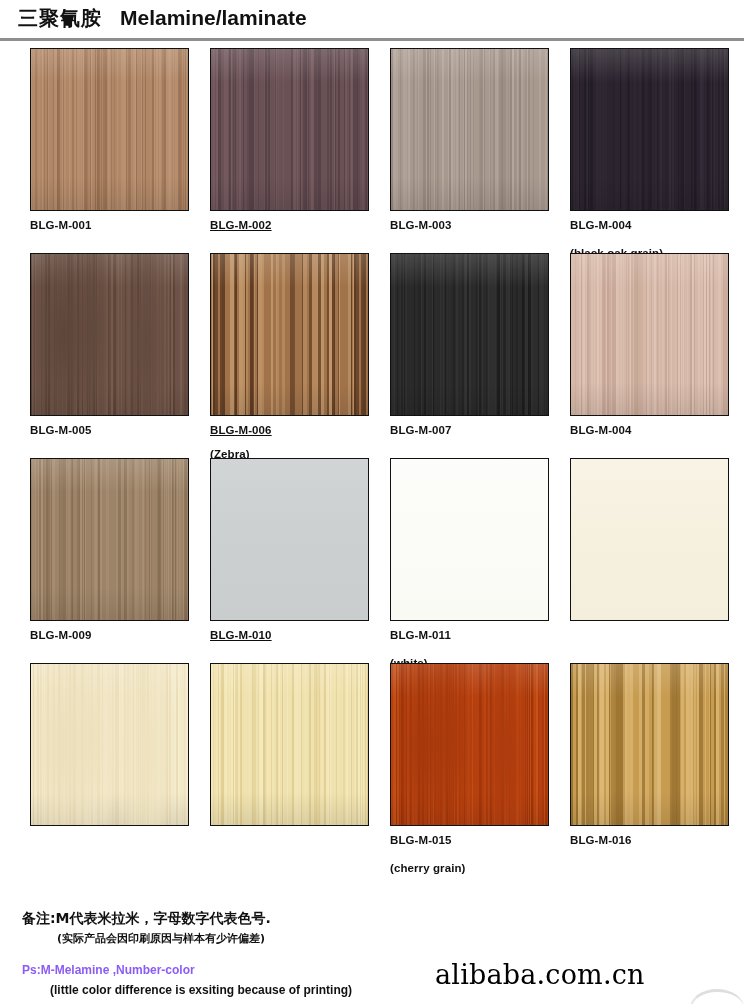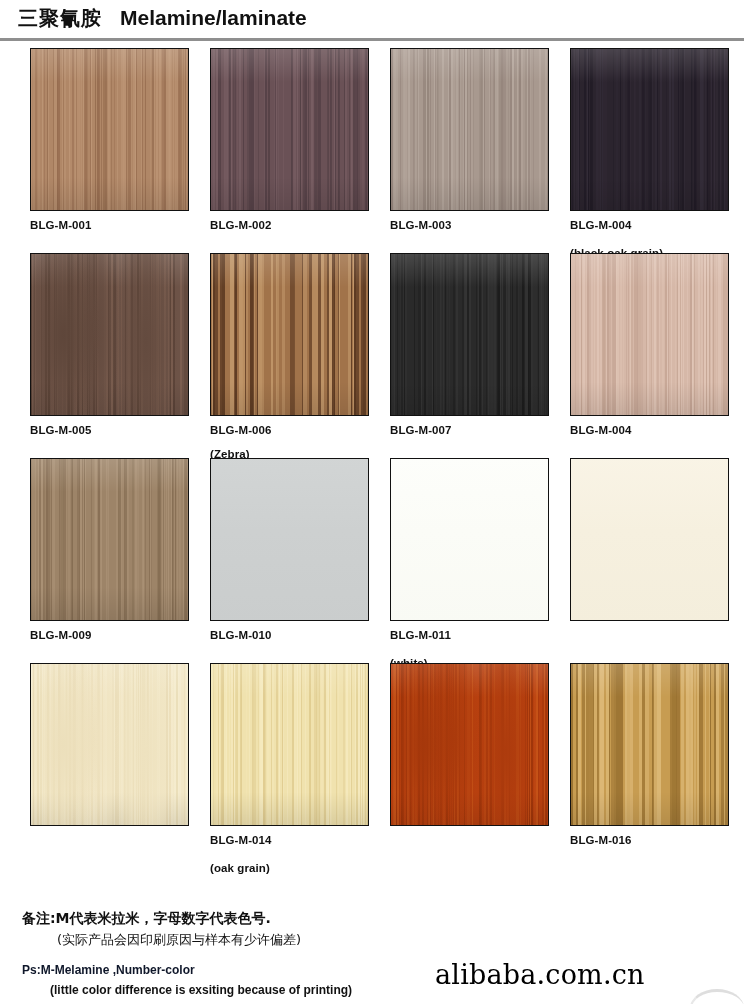--- a/index.html
+++ b/index.html
@@ -66,21 +66,21 @@
   .row {
     position: relative;
     height: 205px;
   }
   .cell {
     position: absolute;
     top: 0;
     width: 178px;
   }
   .cell.c0 { left: 22px; }
-  .cell.c1 { left: 202px; }
+  .cell.c1 { left: 202px; text-decoration: underline; }
   .cell.c2 { left: 382px; }
   .cell.c3 { left: 562px; }
 
   .swatch {
     width: 159px;
     height: 163px;
     border: 1px solid #111111;
     box-sizing: border-box;
     position: relative;
     overflow: hidden;
@@ -125,33 +125,33 @@
     font-size: 14px;
     font-weight: bold;
     white-space: nowrap;
     color: #111111;
   }
   .note-cn-small {
     position: absolute;
     left: 57px;
     top: 26px;
     font-family: "DejaVu Sans", "Liberation Sans", sans-serif;
-    font-size: 13px;
-    font-weight: normal;
+    font-size: 11px;
+    font-weight: bold;
     white-space: nowrap;
     color: #111111;
   }
   .note-en-1 {
     position: absolute;
     left: 22px;
     top: 58px;
     font-size: 12px;
     font-weight: bold;
     white-space: nowrap;
-    color: #0f172a;
+    color: #8b5cf6;
   }
   .note-en-2 {
     position: absolute;
     left: 50px;
     top: 78px;
     font-size: 12px;
     font-weight: bold;
     white-space: nowrap;
     color: #111111;
   }
@@ -305,29 +305,29 @@
   <div class="row">
     <div class="cell c0">
       <div class="swatch">
           <div class="tex" style="background: radial-gradient(38% 120% at 22% 50%, rgb(236, 223, 187) 0%, rgba(0, 0, 0, 0) 58%), radial-gradient(26% 115% at 40% 46%, rgb(238, 225, 190) 0%, rgba(0, 0, 0, 0) 62%), radial-gradient(30% 130% at 72% 54%, rgb(238, 226, 191) 0%, rgba(0, 0, 0, 0) 64%), linear-gradient(rgba(255, 255, 255, 0.16) 0%, rgba(255, 255, 255, 0) 22%, rgba(0, 0, 0, 0) 78%, rgba(0, 0, 0, 0.1) 100%), repeating-linear-gradient(90deg, rgb(242, 231, 198) 0%, rgb(242, 231, 198) 0.75%, rgb(237, 225, 189) 0.75%, rgb(237, 225, 189) 1.7%, rgb(244, 234, 203) 1.7%, rgb(244, 234, 203) 2.32%, rgb(246, 237, 209) 2.32%, rgb(246, 237, 209) 2.73%, rgb(242, 231, 198) 2.73%, rgb(242, 231, 198) 3.44%, rgb(232, 218, 181) 3.44%, rgb(232, 218, 181) 4.46%, rgb(242, 231, 198) 4.46%, rgb(242, 231, 198) 5.08%, rgb(244, 234, 203) 5.08%, rgb(244, 234, 203) 5.72%, rgb(243, 233, 202) 5.72%, rgb(243, 233, 202) 6.17%, rgb(235, 222, 185) 6.17%, rgb(235, 222, 185) 7.05%, rgb(244, 234, 202) 7.05%, rgb(244, 234, 202) 7.61%, rgb(237, 225, 189) 7.61%, rgb(237, 225, 189) 8.33%, rgb(237, 225, 189) 8.33%, rgb(237, 225, 189) 9.18%, rgb(245, 236, 206) 9.18%, rgb(245, 236, 206) 9.64%, rgb(242, 231, 198) 9.64%, rgb(242, 231, 198) 10.4%, rgb(245, 235, 204) 10.4%, rgb(245, 235, 204) 11.2%, rgb(242, 231, 198) 11.2%, rgb(242, 231, 198) 12.21%, rgb(235, 222, 185) 12.21%, rgb(235, 222, 185) 13.29%, rgb(242, 231, 198) 13.29%, rgb(242, 231, 198) 14.15%, rgb(246, 236, 207) 14.15%, rgb(246, 236, 207) 14.69%, rgb(242, 231, 198) 14.69%, rgb(242, 231, 198) 15.75%, rgb(237, 225, 189) 15.75%, rgb(237, 225, 189) 16.7%, rgb(242, 231, 198) 16.7%, rgb(242, 231, 198) 17.07%, rgb(244, 234, 203) 17.07%, rgb(244, 234, 203) 18.09%, rgb(245, 236, 206) 18.09%, rgb(245, 236, 206) 19.07%, rgb(233, 219, 182) 19.07%, rgb(233, 219, 182) 19.74%, rgb(245, 236, 206) 19.74%, rgb(245, 236, 206) 20.2%, rgb(238, 226, 192) 20.2%, rgb(238, 226, 192) 20.89%, rgb(242, 231, 198) 20.89%, rgb(242, 231, 198) 21.76%, rgb(242, 231, 198) 21.76%, rgb(242, 231, 198) 22.66%, rgb(245, 236, 206) 22.66%, rgb(245, 236, 206) 23.12%, rgb(242, 231, 198) 23.12%, rgb(242, 231, 198) 23.83%, rgb(236, 224, 188) 23.83%, rgb(236, 224, 188) 24.25%, rgb(242, 231, 198) 24.25%, rgb(242, 231, 198) 24.79%, rgb(242, 231, 198) 24.79%, rgb(242, 231, 198) 25.14%, rgb(244, 233, 202) 25.14%, rgb(244, 233, 202) 25.45%, rgb(235, 222, 185) 25.45%, rgb(235, 222, 185) 26.44%, rgb(236, 224, 188) 26.44%, rgb(236, 224, 188) 26.95%, rgb(242, 231, 198) 26.95%, rgb(242, 231, 198) 27.91%, rgb(234, 220, 184) 27.91%, rgb(234, 220, 184) 28.85%, rgb(235, 222, 186) 28.85%, rgb(235, 222, 186) 29.41%, rgb(244, 234, 203) 29.41%, rgb(244, 234, 203) 30.04%, rgb(243, 233, 201) 30.04%, rgb(243, 233, 201) 30.68%, rgb(245, 235, 205) 30.68%, rgb(245, 235, 205) 31.65%, rgb(243, 233, 201) 31.65%, rgb(243, 233, 201) 32.74%, rgb(238, 226, 192) 32.74%, rgb(238, 226, 192) 33.29%, rgb(232, 219, 181) 33.29%, rgb(232, 219, 181) 33.79%, rgb(238, 226, 191) 33.79%, rgb(238, 226, 191) 34.28%, rgb(243, 233, 201) 34.28%, rgb(243, 233, 201) 35.13%, rgb(243, 233, 202) 35.13%, rgb(243, 233, 202) 36.22%, rgb(245, 236, 207) 36.22%, rgb(245, 236, 207) 36.93%, rgb(242, 231, 198) 36.93%, rgb(242, 231, 198) 37.86%, rgb(243, 233, 202) 37.86%, rgb(243, 233, 202) 38.33%, rgb(246, 237, 208) 38.33%, rgb(246, 237, 208) 38.78%, rgb(237, 224, 189) 38.78%, rgb(237, 224, 189) 39.87%, rgb(246, 237, 209) 39.87%, rgb(246, 237, 209) 40.94%, rgb(244, 234, 203) 40.94%, rgb(244, 234, 203) 41.69%, rgb(245, 235, 205) 41.69%, rgb(245, 235, 205) 42.16%, rgb(238, 226, 191) 42.16%, rgb(238, 226, 191) 42.75%, rgb(235, 222, 186) 42.75%, rgb(235, 222, 186) 43.37%, rgb(237, 224, 189) 43.37%, rgb(237, 224, 189) 44.26%, rgb(245, 236, 207) 44.26%, rgb(245, 236, 207) 45.21%, rgb(242, 231, 198) 45.21%, rgb(242, 231, 198) 45.46%, rgb(236, 223, 187) 45.46%, rgb(236, 223, 187) 45.85%, rgb(242, 231, 198) 45.85%, rgb(242, 231, 198) 46.23%, rgb(245, 235, 205) 46.23%, rgb(245, 235, 205) 46.99%, rgb(245, 235, 205) 46.99%, rgb(245, 235, 205) 47.49%, rgb(245, 236, 206) 47.49%, rgb(245, 236, 206) 48.53%, rgb(242, 231, 198) 48.53%, rgb(242, 231, 198) 49.56%, rgb(242, 231, 198) 49.56%, rgb(242, 231, 198) 50.1%, rgb(245, 236, 206) 50.1%, rgb(245, 236, 206) 50.39%, rgb(242, 231, 198) 50.39%, rgb(242, 231, 198) 51.28%, rgb(235, 222, 185) 51.28%, rgb(235, 222, 185) 51.71%, rgb(238, 226, 192) 51.71%, rgb(238, 226, 192) 52.64%, rgb(244, 234, 203) 52.64%, rgb(244, 234, 203) 53.6%, rgb(235, 222, 186) 53.6%, rgb(235, 222, 186) 54.47%, rgb(236, 223, 187) 54.47%, rgb(236, 223, 187) 55.48%, rgb(244, 234, 203) 55.48%, rgb(244, 234, 203) 56.38%, rgb(242, 231, 198) 56.38%, rgb(242, 231, 198) 57.25%, rgb(244, 234, 204) 57.25%, rgb(244, 234, 204) 57.96%, rgb(242, 231, 198) 57.96%, rgb(242, 231, 198) 58.71%, rgb(236, 223, 187) 58.71%, rgb(236, 223, 187) 59.61%, rgb(239, 227, 192) 59.61%, rgb(239, 227, 192) 60.17%, rgb(242, 231, 198) 60.17%, rgb(242, 231, 198) 60.89%, rgb(238, 226, 191) 60.89%, rgb(238, 226, 191) 61.81%, rgb(242, 231, 198) 61.81%, rgb(242, 231, 198) 62.2%, rgb(242, 231, 198) 62.2%, rgb(242, 231, 198) 62.8%, rgb(244, 235, 204) 62.8%, rgb(244, 235, 204) 63.69%, rgb(242, 231, 198) 63.69%, rgb(242, 231, 198) 64.3%, rgb(233, 220, 183) 64.3%, rgb(233, 220, 183) 64.63%, rgb(246, 237, 208) 64.63%, rgb(246, 237, 208) 64.95%, rgb(246, 237, 208) 64.95%, rgb(246, 237, 208) 65.83%, rgb(237, 225, 190) 65.83%, rgb(237, 225, 190) 66.52%, rgb(244, 235, 204) 66.52%, rgb(244, 235, 204) 67.46%, rgb(233, 220, 183) 67.46%, rgb(233, 220, 183) 67.76%, rgb(246, 237, 208) 67.76%, rgb(246, 237, 208) 68.57%, rgb(233, 219, 182) 68.57%, rgb(233, 219, 182) 68.86%, rgb(242, 231, 198) 68.86%, rgb(242, 231, 198) 69.62%, rgb(236, 223, 187) 69.62%, rgb(236, 223, 187) 70.27%, rgb(236, 224, 188) 70.27%, rgb(236, 224, 188) 71.28%, rgb(242, 231, 198) 71.28%, rgb(242, 231, 198) 72.09%, rgb(244, 233, 202) 72.09%, rgb(244, 233, 202) 72.75%, rgb(232, 219, 182) 72.75%, rgb(232, 219, 182) 73.24%, rgb(236, 223, 188) 73.24%, rgb(236, 223, 188) 73.64%, rgb(246, 237, 209) 73.64%, rgb(246, 237, 209) 74.37%, rgb(242, 231, 198) 74.37%, rgb(242, 231, 198) 75.35%, rgb(242, 231, 198) 75.35%, rgb(242, 231, 198) 75.67%, rgb(246, 237, 208) 75.67%, rgb(246, 237, 208) 76.64%, rgb(242, 231, 198) 76.64%, rgb(242, 231, 198) 77.21%, rgb(242, 231, 198) 77.21%, rgb(242, 231, 198) 77.82%, rgb(242, 231, 198) 77.82%, rgb(242, 231, 198) 78.68%, rgb(245, 236, 206) 78.68%, rgb(245, 236, 206) 79.6%, rgb(244, 234, 203) 79.6%, rgb(244, 234, 203) 80.26%, rgb(245, 236, 206) 80.26%, rgb(245, 236, 206) 80.56%, rgb(242, 231, 198) 80.56%, rgb(242, 231, 198) 81.62%, rgb(242, 231, 198) 81.62%, rgb(242, 231, 198) 82.04%, rgb(242, 231, 198) 82.04%, rgb(242, 231, 198) 83.01%, rgb(242, 231, 198) 83.01%, rgb(242, 231, 198) 83.51%, rgb(242, 231, 198) 83.51%, rgb(242, 231, 198) 84.48%, rgb(233, 219, 182) 84.48%, rgb(233, 219, 182) 85.33%, rgb(242, 231, 198) 85.33%, rgb(242, 231, 198) 85.66%, rgb(245, 236, 206) 85.66%, rgb(245, 236, 206) 86.35%, rgb(236, 223, 187) 86.35%, rgb(236, 223, 187) 87.43%, rgb(245, 235, 205) 87.43%, rgb(245, 235, 205) 88.23%, rgb(243, 233, 201) 88.23%, rgb(243, 233, 201) 89.3%, rgb(245, 236, 206) 89.3%, rgb(245, 236, 206) 89.83%, rgb(245, 236, 206) 89.83%, rgb(245, 236, 206) 90.22%, rgb(235, 223, 186) 90.22%, rgb(235, 223, 186) 91.23%, rgb(245, 236, 206) 91.23%, rgb(245, 236, 206) 92.26%, rgb(244, 234, 204) 92.26%, rgb(244, 234, 204) 93.07%, rgb(242, 231, 198) 93.07%, rgb(242, 231, 198) 93.78%, rgb(234, 221, 184) 93.78%, rgb(234, 221, 184) 94.18%, rgb(242, 231, 198) 94.18%, rgb(242, 231, 198) 94.87%, rgb(238, 225, 190) 94.87%, rgb(238, 225, 190) 95.87%, rgb(242, 231, 198) 95.87%, rgb(242, 231, 198) 96.62%, rgb(245, 236, 206) 96.62%, rgb(245, 236, 206) 97.53%, rgb(244, 234, 202) 97.53%, rgb(244, 234, 202) 98.28%, rgb(244, 234, 203) 98.28%, rgb(244, 234, 203) 98.56%, rgb(244, 234, 203) 98.56%, rgb(244, 234, 203) 99.28%, rgb(242, 231, 198) 99.28%, rgb(242, 231, 198) 99.97%, rgb(242, 231, 198) 99.97%, rgb(242, 231, 198) 100.87%) rgb(242, 231, 198);"></div>
         </div>
     </div>
     <div class="cell c1">
       <div class="swatch">
           <div class="tex" style="background: linear-gradient(rgba(255, 255, 255, 0.16) 0%, rgba(255, 255, 255, 0) 22%, rgba(0, 0, 0, 0) 78%, rgba(0, 0, 0, 0.1) 100%), repeating-linear-gradient(90deg, rgb(240, 226, 174) 0%, rgb(240, 226, 174) 0.61%, rgb(232, 215, 159) 0.61%, rgb(232, 215, 159) 0.9%, rgb(242, 228, 179) 0.9%, rgb(242, 228, 179) 1.96%, rgb(225, 205, 146) 1.96%, rgb(225, 205, 146) 2.36%, rgb(240, 226, 174) 2.36%, rgb(240, 226, 174) 2.71%, rgb(243, 231, 183) 2.71%, rgb(243, 231, 183) 3.47%, rgb(234, 219, 164) 3.47%, rgb(234, 219, 164) 3.97%, rgb(240, 226, 174) 3.97%, rgb(240, 226, 174) 4.63%, rgb(240, 226, 174) 4.63%, rgb(240, 226, 174) 5.53%, rgb(242, 228, 179) 5.53%, rgb(242, 228, 179) 6.13%, rgb(242, 229, 181) 6.13%, rgb(242, 229, 181) 6.55%, rgb(229, 211, 154) 6.55%, rgb(229, 211, 154) 6.98%, rgb(244, 231, 184) 6.98%, rgb(244, 231, 184) 7.95%, rgb(240, 226, 174) 7.95%, rgb(240, 226, 174) 8.68%, rgb(228, 209, 152) 8.68%, rgb(228, 209, 152) 9.29%, rgb(226, 207, 149) 9.29%, rgb(226, 207, 149) 10.2%, rgb(243, 231, 183) 10.2%, rgb(243, 231, 183) 11.26%, rgb(245, 233, 189) 11.26%, rgb(245, 233, 189) 11.82%, rgb(240, 226, 174) 11.82%, rgb(240, 226, 174) 12.46%, rgb(240, 226, 174) 12.46%, rgb(240, 226, 174) 13.23%, rgb(243, 230, 182) 13.23%, rgb(243, 230, 182) 13.66%, rgb(240, 226, 174) 13.66%, rgb(240, 226, 174) 14.71%, rgb(244, 231, 185) 14.71%, rgb(244, 231, 185) 15.7%, rgb(229, 211, 154) 15.7%, rgb(229, 211, 154) 16.62%, rgb(245, 233, 189) 16.62%, rgb(245, 233, 189) 17.24%, rgb(234, 218, 163) 17.24%, rgb(234, 218, 163) 17.72%, rgb(231, 214, 157) 17.72%, rgb(231, 214, 157) 18.53%, rgb(243, 230, 182) 18.53%, rgb(243, 230, 182) 18.84%, rgb(243, 230, 182) 18.84%, rgb(243, 230, 182) 19.85%, rgb(228, 210, 152) 19.85%, rgb(228, 210, 152) 20.55%, rgb(225, 206, 147) 20.55%, rgb(225, 206, 147) 21.17%, rgb(240, 226, 174) 21.17%, rgb(240, 226, 174) 22.26%, rgb(240, 226, 174) 22.26%, rgb(240, 226, 174) 22.89%, rgb(240, 226, 174) 22.89%, rgb(240, 226, 174) 23.36%, rgb(242, 228, 178) 23.36%, rgb(242, 228, 178) 24.26%, rgb(240, 226, 174) 24.26%, rgb(240, 226, 174) 25.2%, rgb(243, 231, 184) 25.2%, rgb(243, 231, 184) 26.19%, rgb(240, 226, 174) 26.19%, rgb(240, 226, 174) 27%, rgb(228, 210, 153) 27%, rgb(228, 210, 153) 27.88%, rgb(230, 212, 155) 27.88%, rgb(230, 212, 155) 28.71%, rgb(231, 214, 158) 28.71%, rgb(231, 214, 158) 29.51%, rgb(240, 226, 174) 29.51%, rgb(240, 226, 174) 29.84%, rgb(240, 226, 174) 29.84%, rgb(240, 226, 174) 30.66%, rgb(234, 218, 163) 30.66%, rgb(234, 218, 163) 31.22%, rgb(243, 230, 183) 31.22%, rgb(243, 230, 183) 31.95%, rgb(245, 233, 189) 31.95%, rgb(245, 233, 189) 32.74%, rgb(245, 234, 190) 32.74%, rgb(245, 234, 190) 33.81%, rgb(225, 205, 146) 33.81%, rgb(225, 205, 146) 34.9%, rgb(240, 226, 174) 34.9%, rgb(240, 226, 174) 35.26%, rgb(232, 215, 159) 35.26%, rgb(232, 215, 159) 35.84%, rgb(240, 226, 174) 35.84%, rgb(240, 226, 174) 36.59%, rgb(243, 230, 182) 36.59%, rgb(243, 230, 182) 37.6%, rgb(242, 229, 179) 37.6%, rgb(242, 229, 179) 38.4%, rgb(242, 228, 179) 38.4%, rgb(242, 228, 179) 38.66%, rgb(229, 211, 154) 38.66%, rgb(229, 211, 154) 39.21%, rgb(242, 229, 180) 39.21%, rgb(242, 229, 180) 39.55%, rgb(242, 229, 180) 39.55%, rgb(242, 229, 180) 40.4%, rgb(240, 226, 174) 40.4%, rgb(240, 226, 174) 41.11%, rgb(242, 229, 180) 41.11%, rgb(242, 229, 180) 41.36%, rgb(240, 226, 174) 41.36%, rgb(240, 226, 174) 41.73%, rgb(228, 209, 151) 41.73%, rgb(228, 209, 151) 42.27%, rgb(228, 209, 151) 42.27%, rgb(228, 209, 151) 42.95%, rgb(240, 226, 174) 42.95%, rgb(240, 226, 174) 43.24%, rgb(240, 226, 174) 43.24%, rgb(240, 226, 174) 43.52%, rgb(245, 233, 189) 43.52%, rgb(245, 233, 189) 44.44%, rgb(240, 226, 174) 44.44%, rgb(240, 226, 174) 45.17%, rgb(242, 229, 180) 45.17%, rgb(242, 229, 180) 45.55%, rgb(225, 205, 146) 45.55%, rgb(225, 205, 146) 46.15%, rgb(242, 229, 181) 46.15%, rgb(242, 229, 181) 46.52%, rgb(240, 226, 174) 46.52%, rgb(240, 226, 174) 47.41%, rgb(240, 226, 174) 47.41%, rgb(240, 226, 174) 47.9%, rgb(240, 226, 174) 47.9%, rgb(240, 226, 174) 48.46%, rgb(244, 231, 185) 48.46%, rgb(244, 231, 185) 48.97%, rgb(228, 210, 153) 48.97%, rgb(228, 210, 153) 49.28%, rgb(240, 226, 174) 49.28%, rgb(240, 226, 174) 49.86%, rgb(240, 226, 174) 49.86%, rgb(240, 226, 174) 50.27%, rgb(240, 226, 174) 50.27%, rgb(240, 226, 174) 50.83%, rgb(240, 226, 174) 50.83%, rgb(240, 226, 174) 51.4%, rgb(226, 207, 149) 51.4%, rgb(226, 207, 149) 52.04%, rgb(240, 226, 174) 52.04%, rgb(240, 226, 174) 52.29%, rgb(226, 207, 148) 52.29%, rgb(226, 207, 148) 52.9%, rgb(243, 230, 182) 52.9%, rgb(243, 230, 182) 53.82%, rgb(242, 229, 180) 53.82%, rgb(242, 229, 180) 54.34%, rgb(245, 233, 189) 54.34%, rgb(245, 233, 189) 55%, rgb(240, 226, 174) 55%, rgb(240, 226, 174) 55.8%, rgb(243, 230, 182) 55.8%, rgb(243, 230, 182) 56.86%, rgb(227, 208, 150) 56.86%, rgb(227, 208, 150) 57.74%, rgb(240, 226, 174) 57.74%, rgb(240, 226, 174) 58.54%, rgb(245, 233, 189) 58.54%, rgb(245, 233, 189) 59.04%, rgb(240, 226, 174) 59.04%, rgb(240, 226, 174) 59.57%, rgb(243, 230, 183) 59.57%, rgb(243, 230, 183) 60.24%, rgb(240, 226, 174) 60.24%, rgb(240, 226, 174) 60.97%, rgb(240, 226, 174) 60.97%, rgb(240, 226, 174) 62.06%, rgb(225, 206, 146) 62.06%, rgb(225, 206, 146) 62.78%, rgb(240, 226, 174) 62.78%, rgb(240, 226, 174) 63.66%, rgb(240, 226, 174) 63.66%, rgb(240, 226, 174) 64.02%, rgb(240, 226, 174) 64.02%, rgb(240, 226, 174) 64.98%, rgb(231, 213, 157) 64.98%, rgb(231, 213, 157) 65.46%, rgb(231, 213, 157) 65.46%, rgb(231, 213, 157) 66.09%, rgb(226, 208, 149) 66.09%, rgb(226, 208, 149) 66.73%, rgb(234, 218, 163) 66.73%, rgb(234, 218, 163) 67.59%, rgb(228, 210, 152) 67.59%, rgb(228, 210, 152) 68.37%, rgb(240, 226, 174) 68.37%, rgb(240, 226, 174) 69.16%, rgb(242, 228, 179) 69.16%, rgb(242, 228, 179) 70.2%, rgb(240, 226, 174) 70.2%, rgb(240, 226, 174) 70.68%, rgb(243, 230, 182) 70.68%, rgb(243, 230, 182) 70.95%, rgb(227, 208, 150) 70.95%, rgb(227, 208, 150) 71.87%, rgb(243, 231, 183) 71.87%, rgb(243, 231, 183) 72.77%, rgb(244, 232, 186) 72.77%, rgb(244, 232, 186) 73.34%, rgb(245, 233, 189) 73.34%, rgb(245, 233, 189) 73.64%, rgb(244, 231, 185) 73.64%, rgb(244, 231, 185) 74.05%, rgb(235, 219, 164) 74.05%, rgb(235, 219, 164) 74.49%, rgb(245, 232, 187) 74.49%, rgb(245, 232, 187) 75.22%, rgb(242, 229, 180) 75.22%, rgb(242, 229, 180) 75.98%, rgb(240, 226, 174) 75.98%, rgb(240, 226, 174) 76.91%, rgb(240, 226, 174) 76.91%, rgb(240, 226, 174) 77.7%, rgb(240, 226, 174) 77.7%, rgb(240, 226, 174) 78.43%, rgb(230, 212, 155) 78.43%, rgb(230, 212, 155) 78.89%, rgb(240, 226, 174) 78.89%, rgb(240, 226, 174) 79.44%, rgb(242, 228, 179) 79.44%, rgb(242, 228, 179) 80.29%, rgb(240, 226, 174) 80.29%, rgb(240, 226, 174) 81.11%, rgb(234, 217, 162) 81.11%, rgb(234, 217, 162) 81.4%, rgb(240, 226, 174) 81.4%, rgb(240, 226, 174) 82.34%, rgb(233, 216, 161) 82.34%, rgb(233, 216, 161) 83.38%, rgb(240, 226, 174) 83.38%, rgb(240, 226, 174) 83.82%, rgb(240, 226, 174) 83.82%, rgb(240, 226, 174) 84.36%, rgb(245, 233, 188) 84.36%, rgb(245, 233, 188) 85.4%, rgb(240, 226, 174) 85.4%, rgb(240, 226, 174) 86.47%, rgb(231, 214, 158) 86.47%, rgb(231, 214, 158) 86.75%, rgb(243, 230, 182) 86.75%, rgb(243, 230, 182) 87.32%, rgb(227, 209, 151) 87.32%, rgb(227, 209, 151) 87.78%, rgb(234, 218, 163) 87.78%, rgb(234, 218, 163) 88.12%, rgb(240, 226, 174) 88.12%, rgb(240, 226, 174) 88.65%, rgb(240, 226, 174) 88.65%, rgb(240, 226, 174) 89.58%, rgb(244, 232, 186) 89.58%, rgb(244, 232, 186) 90.5%, rgb(229, 212, 155) 90.5%, rgb(229, 212, 155) 91.24%, rgb(243, 231, 184) 91.24%, rgb(243, 231, 184) 91.63%, rgb(245, 233, 189) 91.63%, rgb(245, 233, 189) 92.66%, rgb(233, 216, 161) 92.66%, rgb(233, 216, 161) 93.16%, rgb(245, 233, 188) 93.16%, rgb(245, 233, 188) 93.99%, rgb(233, 217, 162) 93.99%, rgb(233, 217, 162) 94.69%, rgb(244, 232, 185) 94.69%, rgb(244, 232, 185) 95.14%, rgb(240, 226, 174) 95.14%, rgb(240, 226, 174) 95.56%, rgb(229, 211, 154) 95.56%, rgb(229, 211, 154) 96.35%, rgb(240, 226, 174) 96.35%, rgb(240, 226, 174) 97.12%, rgb(225, 206, 147) 97.12%, rgb(225, 206, 147) 97.7%, rgb(242, 229, 181) 97.7%, rgb(242, 229, 181) 98.41%, rgb(240, 226, 174) 98.41%, rgb(240, 226, 174) 99.04%, rgb(240, 226, 174) 99.04%, rgb(240, 226, 174) 99.97%, rgb(242, 229, 180) 99.97%, rgb(242, 229, 180) 100.73%) rgb(240, 226, 174);"></div>
         </div>
-      <div class="caption">
-        <span>BLG-M-014</span>
-        <span class="sub">(oak grain)</span>
-      </div>
     </div>
     <div class="cell c2">
       <div class="swatch">
           <div class="tex" style="background: radial-gradient(38% 120% at 22% 50%, rgb(166, 56, 11) 0%, rgba(0, 0, 0, 0) 58%), radial-gradient(26% 115% at 40% 46%, rgb(171, 58, 12) 0%, rgba(0, 0, 0, 0) 62%), radial-gradient(30% 130% at 72% 54%, rgb(173, 59, 13) 0%, rgba(0, 0, 0, 0) 64%), linear-gradient(rgba(255, 255, 255, 0.16) 0%, rgba(255, 255, 255, 0) 22%, rgba(0, 0, 0, 0) 78%, rgba(0, 0, 0, 0.1) 100%), repeating-linear-gradient(90deg, rgb(191, 73, 19) 0%, rgb(191, 73, 19) 0.47%, rgb(184, 64, 15) 0.47%, rgb(184, 64, 15) 1.31%, rgb(158, 52, 10) 1.31%, rgb(158, 52, 10) 1.97%, rgb(184, 64, 15) 1.97%, rgb(184, 64, 15) 2.36%, rgb(184, 64, 15) 2.36%, rgb(184, 64, 15) 3.46%, rgb(193, 76, 21) 3.46%, rgb(193, 76, 21) 4.24%, rgb(198, 83, 24) 4.24%, rgb(198, 83, 24) 5.23%, rgb(162, 54, 11) 5.23%, rgb(162, 54, 11) 6.01%, rgb(196, 80, 22) 6.01%, rgb(196, 80, 22) 6.51%, rgb(196, 81, 23) 6.51%, rgb(196, 81, 23) 7%, rgb(184, 64, 15) 7%, rgb(184, 64, 15) 7.27%, rgb(169, 57, 12) 7.27%, rgb(169, 57, 12) 7.73%, rgb(184, 64, 15) 7.73%, rgb(184, 64, 15) 8.38%, rgb(156, 51, 9) 8.38%, rgb(156, 51, 9) 8.81%, rgb(158, 52, 10) 8.81%, rgb(158, 52, 10) 9.57%, rgb(164, 55, 11) 9.57%, rgb(164, 55, 11) 10.58%, rgb(184, 64, 15) 10.58%, rgb(184, 64, 15) 11.22%, rgb(160, 53, 10) 11.22%, rgb(160, 53, 10) 11.91%, rgb(191, 74, 20) 11.91%, rgb(191, 74, 20) 12.29%, rgb(195, 78, 22) 12.29%, rgb(195, 78, 22) 13.28%, rgb(189, 70, 18) 13.28%, rgb(189, 70, 18) 13.62%, rgb(184, 64, 15) 13.62%, rgb(184, 64, 15) 14.07%, rgb(161, 54, 10) 14.07%, rgb(161, 54, 10) 14.32%, rgb(174, 59, 13) 14.32%, rgb(174, 59, 13) 15.32%, rgb(188, 70, 18) 15.32%, rgb(188, 70, 18) 15.67%, rgb(189, 71, 18) 15.67%, rgb(189, 71, 18) 16.04%, rgb(194, 78, 21) 16.04%, rgb(194, 78, 21) 16.58%, rgb(184, 64, 15) 16.58%, rgb(184, 64, 15) 16.97%, rgb(196, 80, 22) 16.97%, rgb(196, 80, 22) 17.26%, rgb(190, 73, 19) 17.26%, rgb(190, 73, 19) 18.16%, rgb(184, 64, 15) 18.16%, rgb(184, 64, 15) 18.58%, rgb(157, 52, 10) 18.58%, rgb(157, 52, 10) 19.13%, rgb(155, 51, 9) 19.13%, rgb(155, 51, 9) 19.84%, rgb(190, 72, 19) 19.84%, rgb(190, 72, 19) 20.29%, rgb(184, 64, 15) 20.29%, rgb(184, 64, 15) 21.26%, rgb(159, 53, 10) 21.26%, rgb(159, 53, 10) 22.3%, rgb(184, 64, 15) 22.3%, rgb(184, 64, 15) 23.07%, rgb(184, 64, 15) 23.07%, rgb(184, 64, 15) 23.58%, rgb(184, 64, 15) 23.58%, rgb(184, 64, 15) 24.1%, rgb(162, 54, 10) 24.1%, rgb(162, 54, 10) 24.76%, rgb(191, 74, 19) 24.76%, rgb(191, 74, 19) 25.43%, rgb(197, 81, 23) 25.43%, rgb(197, 81, 23) 25.78%, rgb(160, 53, 10) 25.78%, rgb(160, 53, 10) 26.69%, rgb(184, 64, 15) 26.69%, rgb(184, 64, 15) 27.66%, rgb(170, 58, 12) 27.66%, rgb(170, 58, 12) 28.17%, rgb(197, 82, 23) 28.17%, rgb(197, 82, 23) 28.44%, rgb(173, 59, 13) 28.44%, rgb(173, 59, 13) 28.94%, rgb(172, 58, 13) 28.94%, rgb(172, 58, 13) 29.64%, rgb(184, 64, 15) 29.64%, rgb(184, 64, 15) 30.02%, rgb(184, 64, 15) 30.02%, rgb(184, 64, 15) 30.73%, rgb(184, 64, 15) 30.73%, rgb(184, 64, 15) 30.99%, rgb(174, 59, 13) 30.99%, rgb(174, 59, 13) 31.44%, rgb(184, 64, 15) 31.44%, rgb(184, 64, 15) 32.13%, rgb(168, 57, 12) 32.13%, rgb(168, 57, 12) 33.16%, rgb(184, 64, 15) 33.16%, rgb(184, 64, 15) 34.11%, rgb(192, 74, 20) 34.11%, rgb(192, 74, 20) 34.99%, rgb(192, 74, 20) 34.99%, rgb(192, 74, 20) 35.4%, rgb(184, 64, 15) 35.4%, rgb(184, 64, 15) 35.73%, rgb(160, 53, 10) 35.73%, rgb(160, 53, 10) 36.04%, rgb(157, 52, 9) 36.04%, rgb(157, 52, 9) 37.09%, rgb(184, 64, 15) 37.09%, rgb(184, 64, 15) 37.62%, rgb(166, 56, 11) 37.62%, rgb(166, 56, 11) 38.31%, rgb(184, 64, 15) 38.31%, rgb(184, 64, 15) 38.62%, rgb(173, 59, 13) 38.62%, rgb(173, 59, 13) 39.54%, rgb(184, 64, 15) 39.54%, rgb(184, 64, 15) 39.86%, rgb(167, 56, 11) 39.86%, rgb(167, 56, 11) 40.82%, rgb(196, 80, 22) 40.82%, rgb(196, 80, 22) 41.29%, rgb(172, 58, 12) 41.29%, rgb(172, 58, 12) 42.16%, rgb(197, 82, 23) 42.16%, rgb(197, 82, 23) 43%, rgb(193, 77, 21) 43%, rgb(193, 77, 21) 43.69%, rgb(166, 56, 11) 43.69%, rgb(166, 56, 11) 44.49%, rgb(184, 64, 15) 44.49%, rgb(184, 64, 15) 45.18%, rgb(184, 64, 15) 45.18%, rgb(184, 64, 15) 46.22%, rgb(184, 64, 15) 46.22%, rgb(184, 64, 15) 46.8%, rgb(161, 54, 10) 46.8%, rgb(161, 54, 10) 47.09%, rgb(184, 64, 15) 47.09%, rgb(184, 64, 15) 47.83%, rgb(184, 64, 15) 47.83%, rgb(184, 64, 15) 48.66%, rgb(190, 72, 19) 48.66%, rgb(190, 72, 19) 49.51%, rgb(189, 71, 18) 49.51%, rgb(189, 71, 18) 50.45%, rgb(184, 64, 15) 50.45%, rgb(184, 64, 15) 50.94%, rgb(184, 64, 15) 50.94%, rgb(184, 64, 15) 51.75%, rgb(198, 82, 23) 51.75%, rgb(198, 82, 23) 52.22%, rgb(184, 64, 15) 52.22%, rgb(184, 64, 15) 52.56%, rgb(184, 64, 15) 52.56%, rgb(184, 64, 15) 53.65%, rgb(193, 76, 20) 53.65%, rgb(193, 76, 20) 54.19%, rgb(184, 64, 15) 54.19%, rgb(184, 64, 15) 54.96%, rgb(184, 64, 15) 54.96%, rgb(184, 64, 15) 55.89%, rgb(160, 53, 10) 55.89%, rgb(160, 53, 10) 56.92%, rgb(166, 56, 11) 56.92%, rgb(166, 56, 11) 57.65%, rgb(184, 64, 15) 57.65%, rgb(184, 64, 15) 58.66%, rgb(184, 64, 15) 58.66%, rgb(184, 64, 15) 58.98%, rgb(191, 73, 19) 58.98%, rgb(191, 73, 19) 60.05%, rgb(170, 58, 12) 60.05%, rgb(170, 58, 12) 60.97%, rgb(193, 76, 20) 60.97%, rgb(193, 76, 20) 61.53%, rgb(164, 55, 11) 61.53%, rgb(164, 55, 11) 61.87%, rgb(184, 64, 15) 61.87%, rgb(184, 64, 15) 62.48%, rgb(160, 53, 10) 62.48%, rgb(160, 53, 10) 63.38%, rgb(184, 64, 15) 63.38%, rgb(184, 64, 15) 64.14%, rgb(184, 64, 15) 64.14%, rgb(184, 64, 15) 65.1%, rgb(196, 80, 22) 65.1%, rgb(196, 80, 22) 65.38%, rgb(184, 64, 15) 65.38%, rgb(184, 64, 15) 66.36%, rgb(184, 64, 15) 66.36%, rgb(184, 64, 15) 67.42%, rgb(184, 64, 15) 67.42%, rgb(184, 64, 15) 68.23%, rgb(184, 64, 15) 68.23%, rgb(184, 64, 15) 69.23%, rgb(169, 57, 12) 69.23%, rgb(169, 57, 12) 69.94%, rgb(165, 55, 11) 69.94%, rgb(165, 55, 11) 70.86%, rgb(192, 75, 20) 70.86%, rgb(192, 75, 20) 71.59%, rgb(195, 78, 22) 71.59%, rgb(195, 78, 22) 72.08%, rgb(184, 64, 15) 72.08%, rgb(184, 64, 15) 72.63%, rgb(191, 73, 19) 72.63%, rgb(191, 73, 19) 73.29%, rgb(188, 70, 18) 73.29%, rgb(188, 70, 18) 73.86%, rgb(169, 57, 12) 73.86%, rgb(169, 57, 12) 74.74%, rgb(184, 64, 15) 74.74%, rgb(184, 64, 15) 75.84%, rgb(184, 64, 15) 75.84%, rgb(184, 64, 15) 76.33%, rgb(184, 64, 15) 76.33%, rgb(184, 64, 15) 77.17%, rgb(184, 64, 15) 77.17%, rgb(184, 64, 15) 78.12%, rgb(197, 82, 23) 78.12%, rgb(197, 82, 23) 78.81%, rgb(197, 81, 23) 78.81%, rgb(197, 81, 23) 79.53%, rgb(197, 82, 23) 79.53%, rgb(197, 82, 23) 79.84%, rgb(184, 64, 15) 79.84%, rgb(184, 64, 15) 80.54%, rgb(194, 77, 21) 80.54%, rgb(194, 77, 21) 81.2%, rgb(156, 51, 9) 81.2%, rgb(156, 51, 9) 81.46%, rgb(184, 64, 15) 81.46%, rgb(184, 64, 15) 82.47%, rgb(184, 64, 15) 82.47%, rgb(184, 64, 15) 83.48%, rgb(167, 56, 11) 83.48%, rgb(167, 56, 11) 84.37%, rgb(184, 64, 15) 84.37%, rgb(184, 64, 15) 84.64%, rgb(158, 52, 10) 84.64%, rgb(158, 52, 10) 85.61%, rgb(193, 76, 21) 85.61%, rgb(193, 76, 21) 86.14%, rgb(156, 51, 9) 86.14%, rgb(156, 51, 9) 86.61%, rgb(184, 64, 15) 86.61%, rgb(184, 64, 15) 86.89%, rgb(197, 82, 23) 86.89%, rgb(197, 82, 23) 87.54%, rgb(157, 52, 9) 87.54%, rgb(157, 52, 9) 88.28%, rgb(184, 64, 15) 88.28%, rgb(184, 64, 15) 89.08%, rgb(189, 70, 18) 89.08%, rgb(189, 70, 18) 90.01%, rgb(184, 64, 15) 90.01%, rgb(184, 64, 15) 90.29%, rgb(197, 81, 23) 90.29%, rgb(197, 81, 23) 90.89%, rgb(198, 83, 24) 90.89%, rgb(198, 83, 24) 91.22%, rgb(172, 58, 12) 91.22%, rgb(172, 58, 12) 91.94%, rgb(184, 64, 15) 91.94%, rgb(184, 64, 15) 92.37%, rgb(184, 64, 15) 92.37%, rgb(184, 64, 15) 93.28%, rgb(184, 64, 15) 93.28%, rgb(184, 64, 15) 94.22%, rgb(172, 58, 12) 94.22%, rgb(172, 58, 12) 95.12%, rgb(195, 79, 22) 95.12%, rgb(195, 79, 22) 95.78%, rgb(167, 56, 11) 95.78%, rgb(167, 56, 11) 96.09%, rgb(162, 54, 10) 96.09%, rgb(162, 54, 10) 97.13%, rgb(184, 64, 15) 97.13%, rgb(184, 64, 15) 97.8%, rgb(196, 80, 22) 97.8%, rgb(196, 80, 22) 98.76%, rgb(184, 64, 15) 98.76%, rgb(184, 64, 15) 99.38%, rgb(165, 55, 11) 99.38%, rgb(165, 55, 11) 100.02%) rgb(184, 64, 15);"></div>
         </div>
+      <div class="caption">
+        <span>BLG-M-015</span>
+        <span class="sub">(cherry grain)</span>
+      </div>
     </div>
     <div class="cell c3">
       <div class="swatch">
           <div class="tex" style="background: linear-gradient(rgba(255, 255, 255, 0.16) 0%, rgba(255, 255, 255, 0) 22%, rgba(0, 0, 0, 0) 78%, rgba(0, 0, 0, 0.1) 100%), repeating-linear-gradient(90deg, rgb(215, 177, 108) 0%, rgb(215, 177, 108) 0.44%, rgb(199, 156, 81) 0.44%, rgb(199, 156, 81) 1.9%, rgb(161, 121, 54) 1.9%, rgb(161, 121, 54) 2.18%, rgb(209, 170, 99) 2.18%, rgb(209, 170, 99) 2.69%, rgb(154, 114, 49) 2.69%, rgb(154, 114, 49) 3.45%, rgb(199, 156, 81) 3.45%, rgb(199, 156, 81) 5.22%, rgb(212, 173, 103) 5.22%, rgb(212, 173, 103) 5.48%, rgb(158, 118, 52) 5.48%, rgb(158, 118, 52) 6.6%, rgb(216, 178, 109) 6.6%, rgb(216, 178, 109) 8.31%, rgb(199, 156, 81) 8.31%, rgb(199, 156, 81) 9.22%, rgb(168, 127, 59) 9.22%, rgb(168, 127, 59) 11.1%, rgb(210, 171, 100) 11.1%, rgb(210, 171, 100) 11.58%, rgb(171, 130, 61) 11.58%, rgb(171, 130, 61) 13.29%, rgb(174, 132, 63) 13.29%, rgb(174, 132, 63) 13.98%, rgb(173, 132, 63) 13.98%, rgb(173, 132, 63) 15.95%, rgb(161, 121, 54) 15.95%, rgb(161, 121, 54) 16.62%, rgb(212, 173, 103) 16.62%, rgb(212, 173, 103) 17.98%, rgb(169, 128, 60) 17.98%, rgb(169, 128, 60) 19.04%, rgb(172, 131, 62) 19.04%, rgb(172, 131, 62) 19.56%, rgb(211, 172, 102) 19.56%, rgb(211, 172, 102) 20.13%, rgb(220, 183, 117) 20.13%, rgb(220, 183, 117) 22.13%, rgb(199, 156, 81) 22.13%, rgb(199, 156, 81) 23.89%, rgb(216, 179, 110) 23.89%, rgb(216, 179, 110) 25.6%, rgb(158, 118, 52) 25.6%, rgb(158, 118, 52) 26.04%, rgb(199, 156, 81) 26.04%, rgb(199, 156, 81) 26.95%, rgb(174, 132, 63) 26.95%, rgb(174, 132, 63) 28.19%, rgb(219, 182, 115) 28.19%, rgb(219, 182, 115) 28.78%, rgb(168, 127, 59) 28.78%, rgb(168, 127, 59) 29.41%, rgb(158, 118, 52) 29.41%, rgb(158, 118, 52) 31.54%, rgb(159, 118, 52) 31.54%, rgb(159, 118, 52) 33.65%, rgb(199, 156, 81) 33.65%, rgb(199, 156, 81) 34.99%, rgb(217, 180, 112) 34.99%, rgb(217, 180, 112) 36.45%, rgb(212, 173, 103) 36.45%, rgb(212, 173, 103) 38.22%, rgb(215, 176, 108) 38.22%, rgb(215, 176, 108) 39.77%, rgb(199, 156, 81) 39.77%, rgb(199, 156, 81) 41.37%, rgb(199, 156, 81) 41.37%, rgb(199, 156, 81) 43.08%, rgb(199, 156, 81) 43.08%, rgb(199, 156, 81) 43.82%, rgb(213, 174, 104) 43.82%, rgb(213, 174, 104) 45.64%, rgb(167, 126, 58) 45.64%, rgb(167, 126, 58) 47.33%, rgb(211, 172, 101) 47.33%, rgb(211, 172, 101) 48.52%, rgb(211, 171, 101) 48.52%, rgb(211, 171, 101) 49.61%, rgb(161, 121, 54) 49.61%, rgb(161, 121, 54) 49.93%, rgb(199, 156, 81) 49.93%, rgb(199, 156, 81) 51.48%, rgb(157, 117, 51) 51.48%, rgb(157, 117, 51) 52.08%, rgb(168, 127, 59) 52.08%, rgb(168, 127, 59) 52.59%, rgb(211, 172, 102) 52.59%, rgb(211, 172, 102) 54.6%, rgb(219, 183, 116) 54.6%, rgb(219, 183, 116) 56.67%, rgb(199, 156, 81) 56.67%, rgb(199, 156, 81) 58.17%, rgb(199, 156, 81) 58.17%, rgb(199, 156, 81) 60.1%, rgb(199, 156, 81) 60.1%, rgb(199, 156, 81) 62.24%, rgb(167, 126, 58) 62.24%, rgb(167, 126, 58) 63.84%, rgb(160, 120, 53) 63.84%, rgb(160, 120, 53) 65.81%, rgb(154, 114, 49) 65.81%, rgb(154, 114, 49) 66.87%, rgb(162, 121, 55) 66.87%, rgb(162, 121, 55) 68.44%, rgb(199, 156, 81) 68.44%, rgb(199, 156, 81) 68.94%, rgb(212, 173, 103) 68.94%, rgb(212, 173, 103) 69.22%, rgb(215, 177, 108) 69.22%, rgb(215, 177, 108) 70.62%, rgb(199, 156, 81) 70.62%, rgb(199, 156, 81) 72.42%, rgb(219, 182, 115) 72.42%, rgb(219, 182, 115) 73.85%, rgb(167, 126, 58) 73.85%, rgb(167, 126, 58) 74.22%, rgb(215, 177, 109) 74.22%, rgb(215, 177, 109) 74.9%, rgb(218, 181, 114) 74.9%, rgb(218, 181, 114) 76.14%, rgb(199, 156, 81) 76.14%, rgb(199, 156, 81) 77.11%, rgb(211, 172, 102) 77.11%, rgb(211, 172, 102) 78.35%, rgb(199, 156, 81) 78.35%, rgb(199, 156, 81) 78.94%, rgb(214, 176, 107) 78.94%, rgb(214, 176, 107) 79.77%, rgb(161, 121, 54) 79.77%, rgb(161, 121, 54) 80.74%, rgb(164, 123, 56) 80.74%, rgb(164, 123, 56) 82.53%, rgb(199, 156, 81) 82.53%, rgb(199, 156, 81) 82.82%, rgb(199, 156, 81) 82.82%, rgb(199, 156, 81) 83.91%) rgb(199, 156, 81);"></div>
         </div>
       <div class="caption">
         <span>BLG-M-016</span>
         <span class="sub"></span>
       </div>
     </div>

